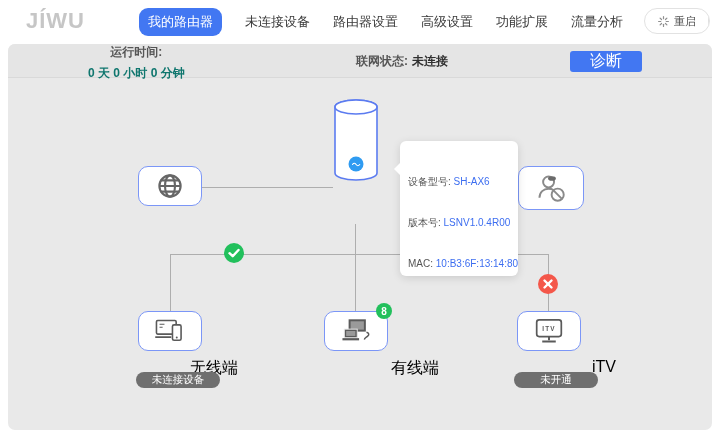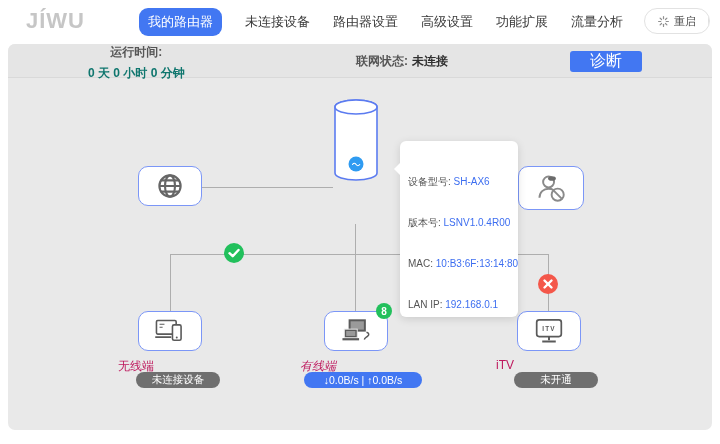--- a/index.html
+++ b/index.html
@@ -25,21 +25,21 @@
   .sb-value-dark { color:#2f2f2f; font-weight:bold; }
   .diagnose-btn { position:absolute; left:562px; top:7px; width:72px; height:21px; background:#4277F2; color:#fff; font-size:16px; border:none; border-radius:3px; cursor:pointer; font-family:inherit; }
 
   
   .topo { position:absolute; left:0; top:34px; width:704px; height:352px; }
   .tline { position:absolute; background:#aeaeae; }
   .nbox { position:absolute; width:64px; height:40px; background:#fff; border:1.4px solid #7B96F7; border-radius:10px; display:flex; align-items:center; justify-content:center; cursor:pointer; }
   .nbox.tall { height:44px; width:66px; }
   .router-wrap { position:absolute; left:325px; top:20px; width:46px; height:84px; cursor:pointer; }
   .status-dot { position:absolute; width:20px; height:20px; }
-  .node-label { position:absolute; width:120px; text-align:left; font-size:12px; color:#be185d; }
+  .node-label { position:absolute; width:120px; text-align:right; font-size:16px; color:#000000; }
   .pill { position:absolute; height:16px; border-radius:8px; color:#fff; font-size:10.5px; display:flex; align-items:center; justify-content:center; white-space:nowrap; }
   .pill-dark { background:#6f6f6f; }
   .pill-blue { background:#4277F2; }
   .count-badge { position:absolute; width:16px; height:16px; background:#22C05C; border-radius:50%; color:#fff; font-size:10px; font-weight:bold; display:flex; align-items:center; justify-content:center; }
 
   
   .tooltip { position:absolute; left:392px; top:63px; width:118px; background:#fff; border-radius:6px; box-shadow:0 2px 8px rgba(0,0,0,.13); padding:6px 8px; z-index:5; }
   .tooltip:before { content:""; position:absolute; left:-6px; top:22px; border-top:6px solid transparent; border-bottom:6px solid transparent; border-right:6px solid #fff; }
   .tt-line { font-size:10px; line-height:13px; color:#555; white-space:nowrap;margin-top:28px; }
   .tt-line b { color:#3D6EF0; font-weight:normal; }
@@ -122,21 +122,20 @@
             <circle cx="23" cy="66" r="7.5" fill="#2F9BF1"></circle>
             <path d="M19.5 66.5q1.8-2.4 3.6 0t3.6 0" stroke="#fff" stroke-width="1.1" fill="none" stroke-linecap="round"></path>
           </g>
         </svg>
       </div>
 
       <div class="tooltip">
         <div class="tt-line"><span>设备型号:</span> <b>SH-AX6</b></div>
         <div class="tt-line"><span>版本号:</span> <b>LSNV1.0.4R00</b></div>
         <div class="tt-line"><span>MAC:</span> <b>10:B3:6F:13:14:80</b></div>
-        <div class="tt-line"><span>LAN IP:</span> <b>192.168.0.1</b></div>
       </div>
 
       <div class="nbox tall" style="left:510px; top:88px;">
         <svg width="34" height="34" viewBox="0 0 28 28">
           <g stroke="#8a8a8a" stroke-width="1.6" fill="none">
             <circle cx="12" cy="9" r="4.5"></circle>
             <path d="M4.5 22c0-4.6 3.4-7.4 7.5-7.4 1.6 0 3 .4 4.2 1.1"></path>
             <circle cx="19.5" cy="19.5" r="5"></circle>
             <line x1="16.2" y1="16.2" x2="22.8" y2="22.8"></line>
           </g>
@@ -177,22 +176,21 @@
         <svg width="32" height="30" viewBox="0 0 26 24">
           <rect x="7" y="2.5" width="14" height="10" fill="#5a5a5a"></rect>
           <rect x="8.6" y="4.1" width="10.8" height="6.8" fill="#9a9a9a"></rect>
           <rect x="3.5" y="10.5" width="10.5" height="7" fill="#5a5a5a" stroke="#e9e9e9" stroke-width="0.8"></rect>
           <rect x="5" y="12" width="7.5" height="4" fill="#9a9a9a"></rect>
           <rect x="2" y="17.8" width="13.5" height="1.8" fill="#5a5a5a"></rect>
           <path d="M21.5 13c2 .5 2.5 2 1 3.2-1.2 1-3 1.4-2.6 2.8" stroke="#5a5a5a" stroke-width="1.2" fill="none"></path>
         </svg>
         <div class="count-badge" style="left:51px; top:-9px;">8</div>
       </div>
-      <div class="node-label" style="left:292px; top:280px;font-style:italic;">有线端</div>
-      <div class="pill pill-blue" style="left:296px; top:294px; width:118px;">↓0.0B/s | ↑0.0B/s</div>
+      <div class="node-label" style="left:311px; top:280px;">有线端</div>
 
       <div class="nbox" style="left:509px; top:233px;">
         <svg width="32" height="30" viewBox="0 0 26 24">
           <rect x="3" y="3" width="20" height="13.5" rx="2" fill="#fff" stroke="#5a5a5a" stroke-width="1.4"></rect>
           <text x="13" y="12" text-anchor="middle" font-size="5.2" font-weight="bold" fill="#5a5a5a" letter-spacing="1">ITV</text>
           <line x1="13" y1="16.5" x2="13" y2="19.5" stroke="#5a5a5a" stroke-width="1.6"></line>
           <line x1="7.5" y1="20.5" x2="18.5" y2="20.5" stroke="#5a5a5a" stroke-width="1.6"></line>
         </svg>
       </div>
       <div class="node-label" style="left:488px; top:280px;">iTV</div>

